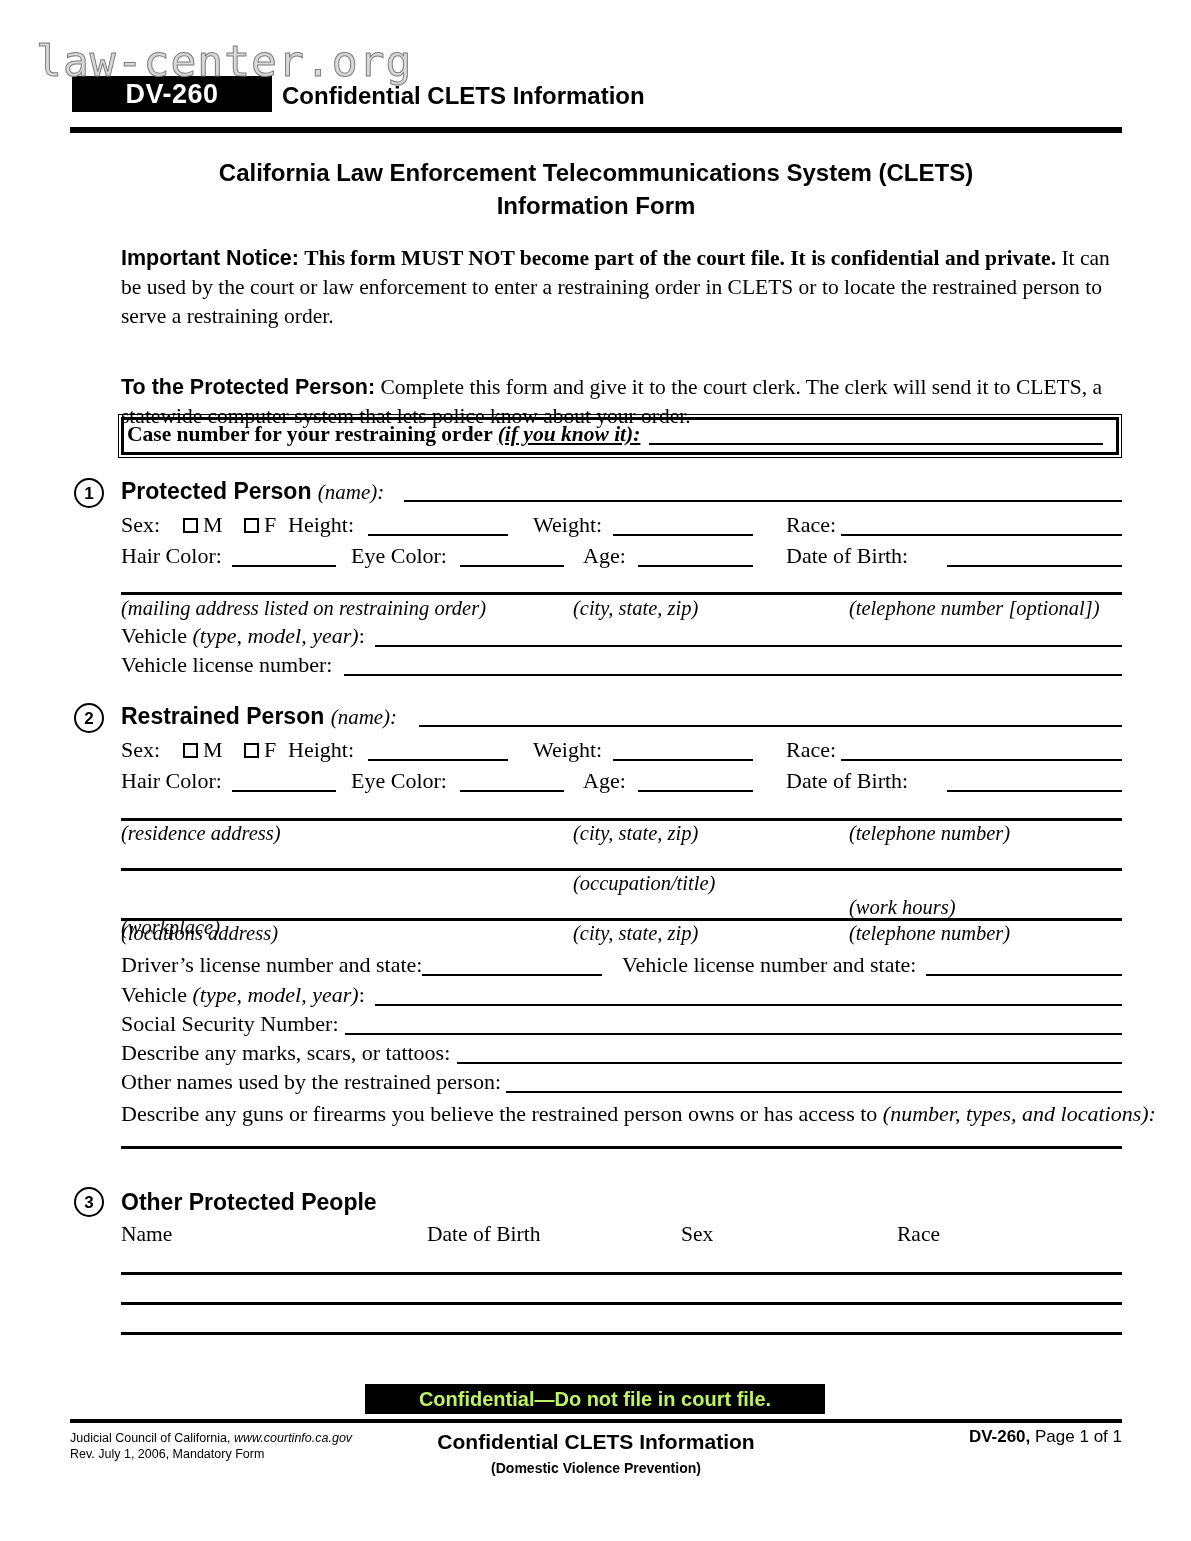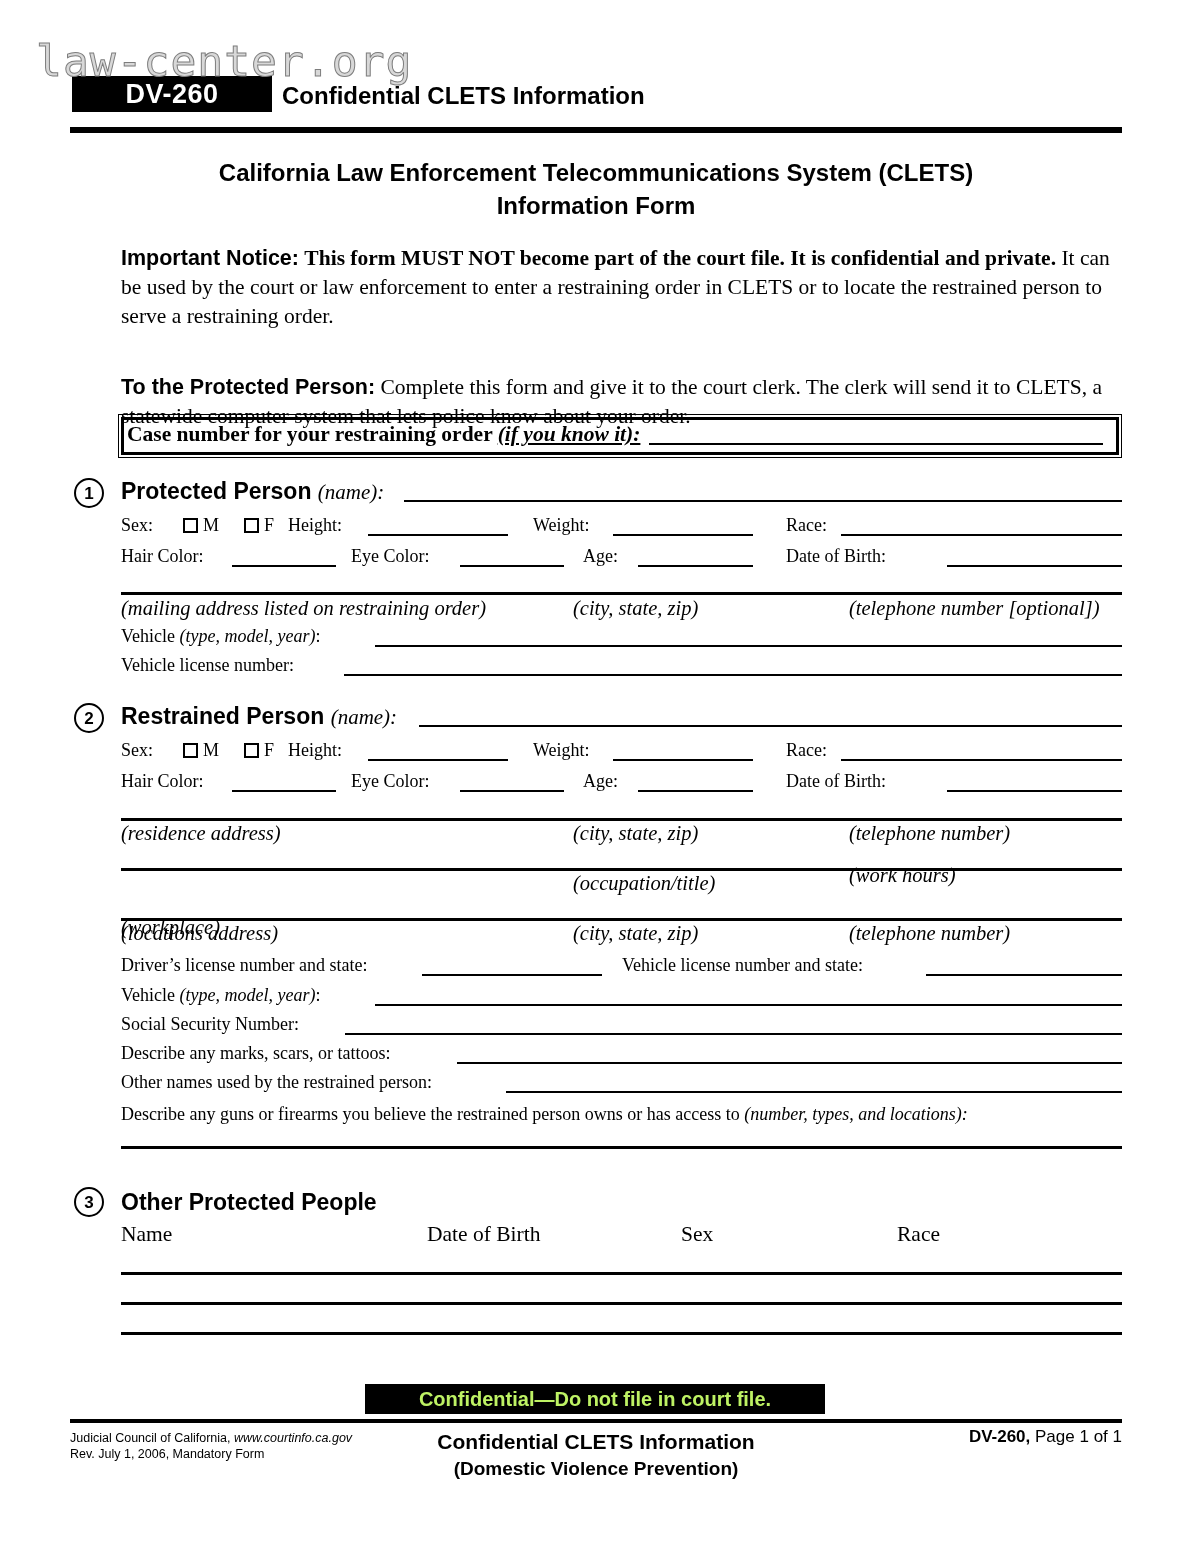--- a/index.html
+++ b/index.html
@@ -172,21 +172,21 @@
   .sec-head .paren {
     font-family: "Liberation Serif", serif;
     font-style: italic;
     font-weight: normal;
     font-size: 21px;
   }
 
   
   .fl {
     position: absolute;
-    font-size: 18px;
+    font-size: 22px;
     white-space: nowrap;
     line-height: 26px;
   }
   .fl i { font-style: italic; }
   .rule {
     position: absolute;
     height: 2px;
     background: #000;
   }
   .rule.thick { height: 3px; }
@@ -252,21 +252,21 @@
     position: absolute;
     left: 70px;
     top: 1428px;
     width: 1052px;
     text-align: center;
     font-family: "Liberation Sans", sans-serif;
     font-weight: bold;
     font-size: 21px;
     line-height: 27px;
   }
-  .footer-center .sub { font-size: 19px; }
+  .footer-center .sub { font-size: 14px; }
   .footer-right {
     position: absolute;
     right: 69px;
     top: 1427px;
     font-family: "Liberation Sans", sans-serif;
     font-size: 17px;
     white-space: nowrap;
   }
   .footer-right b { font-weight: bold; }
 </style>
@@ -380,21 +380,21 @@
   <div class="rule" style="left:947px; top:790px; width:175px;"></div>
 
   <div class="rule thick" style="left:121px; top:818px; width:1001px;"></div>
   <div class="cap" style="left:121px; top:822px;">(residence address)</div>
   <div class="cap" style="left:573px; top:822px;">(city, state, zip)</div>
   <div class="cap" style="left:849px; top:822px;">(telephone number)</div>
 
   <div class="rule thick" style="left:121px; top:868px; width:1001px;"></div>
   <div class="cap" style="left:121px; top:872px;margin-top:44px;">(workplace)</div>
   <div class="cap" style="left:573px; top:872px;">(occupation/title)</div>
-  <div class="cap" style="left:849px; top:864px;text-align:right;">(work hours)</div>
+  <div class="cap" style="left:849px; top:896px;text-align:right;">(work hours)</div>
 
   <div class="rule thick" style="left:121px; top:918px; width:1001px;"></div>
   <div class="cap" style="left:121px; top:922px;">(locations address)</div>
   <div class="cap" style="left:573px; top:922px;">(city, state, zip)</div>
   <div class="cap" style="left:849px; top:922px;">(telephone number)</div>
 
   <div class="fl" style="left:121px; top:952px;">Driver’s license number and state:</div>
   <div class="rule" style="left:422px; top:974px; width:180px;"></div>
   <div class="fl" style="left:622px; top:952px;">Vehicle license number and state:</div>
   <div class="rule" style="left:926px; top:974px; width:196px;"></div>

